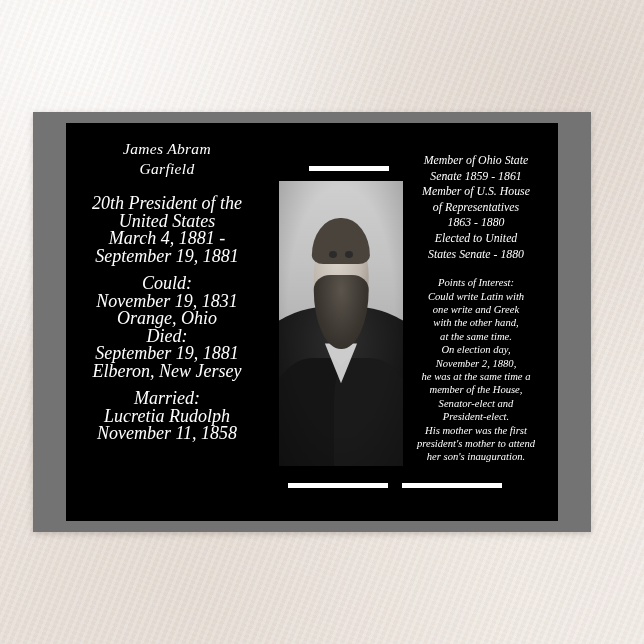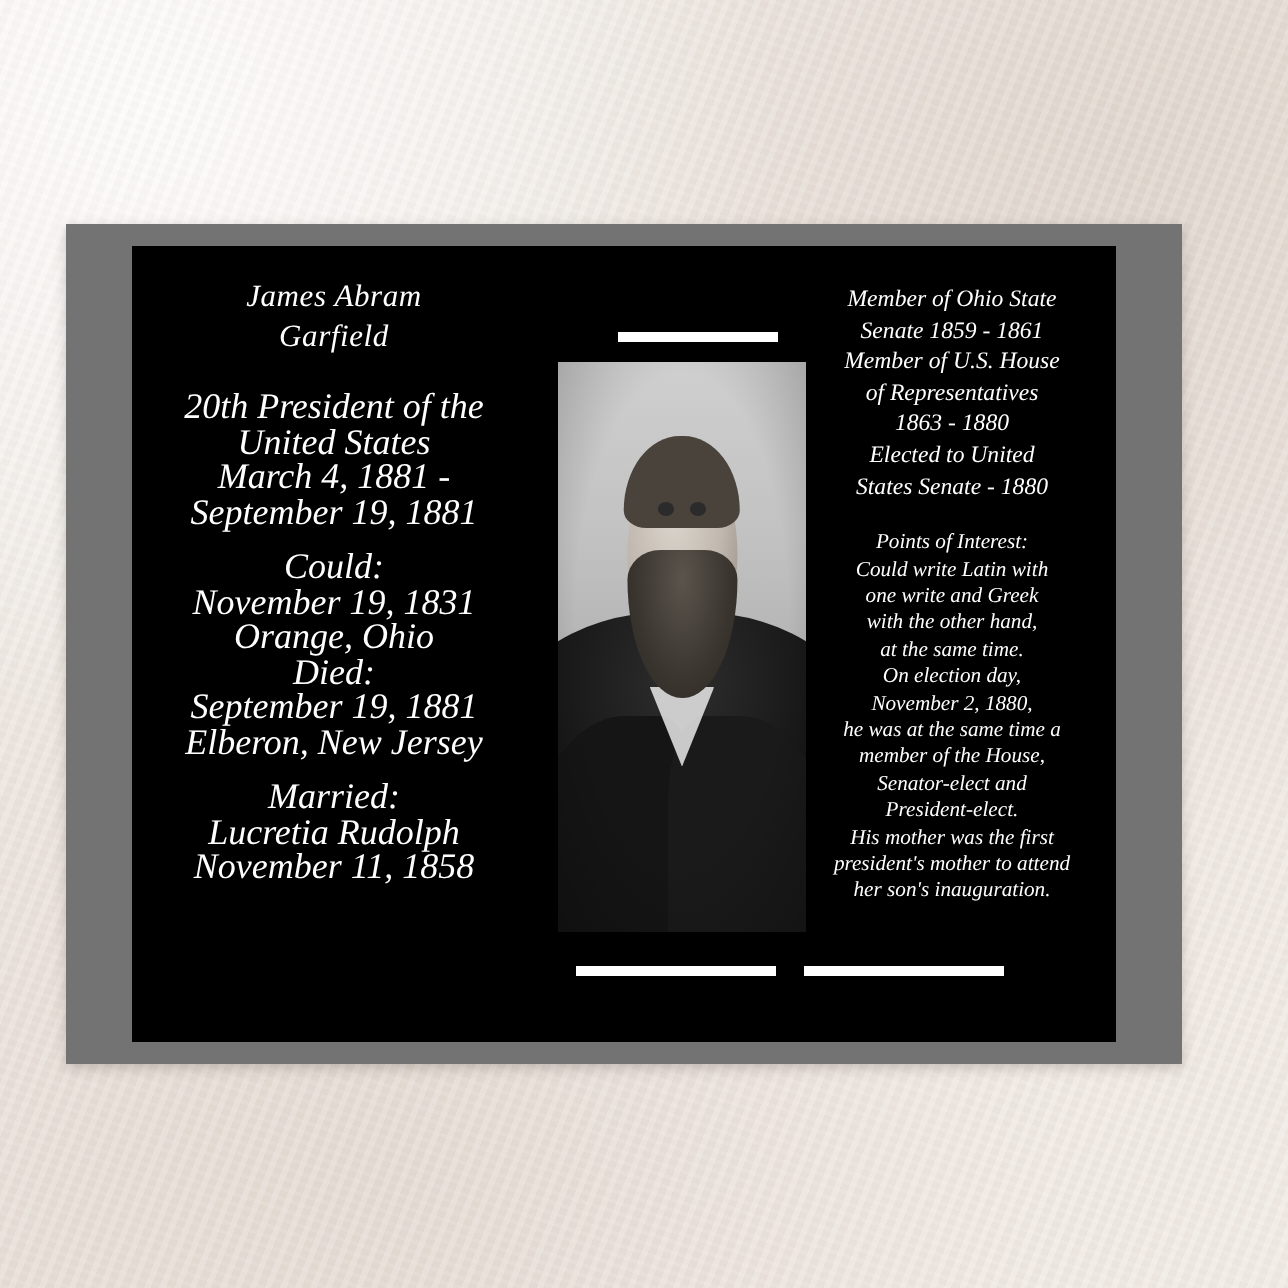--- a/index.html
+++ b/index.html
@@ -180,21 +180,21 @@
   .col-right {
     left: 330px;
     width: 162px;
     padding: 10px 8px 0 6px;
     text-align: center;
   }
   .right-top {
     font-style: italic;
     font-size: 11.8px;
     line-height: 15.6px;
-    margin-top: 9px;
+    margin-top: 20px;
   }
   .right-points {
     font-style: italic;
     font-size: 10.6px;
     line-height: 13.4px;
     margin-top: 14px;
   }
 
   
   .rule {

